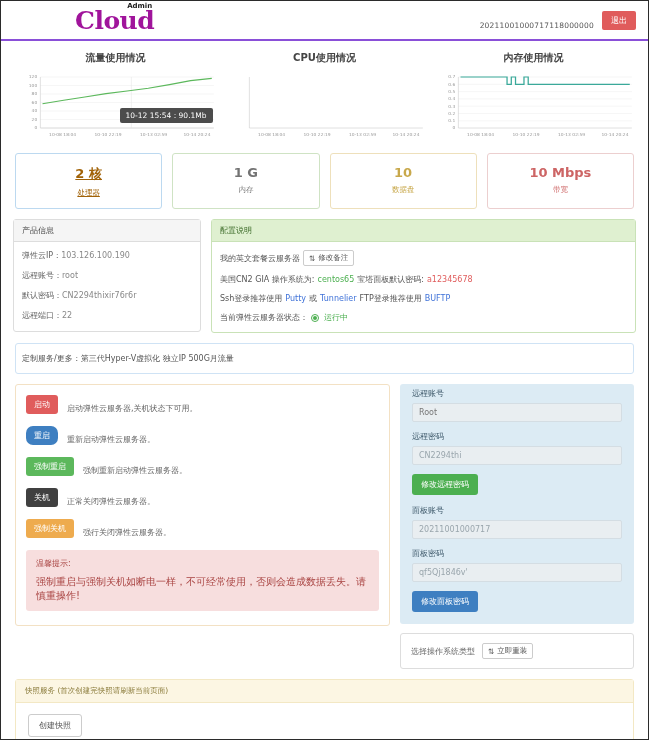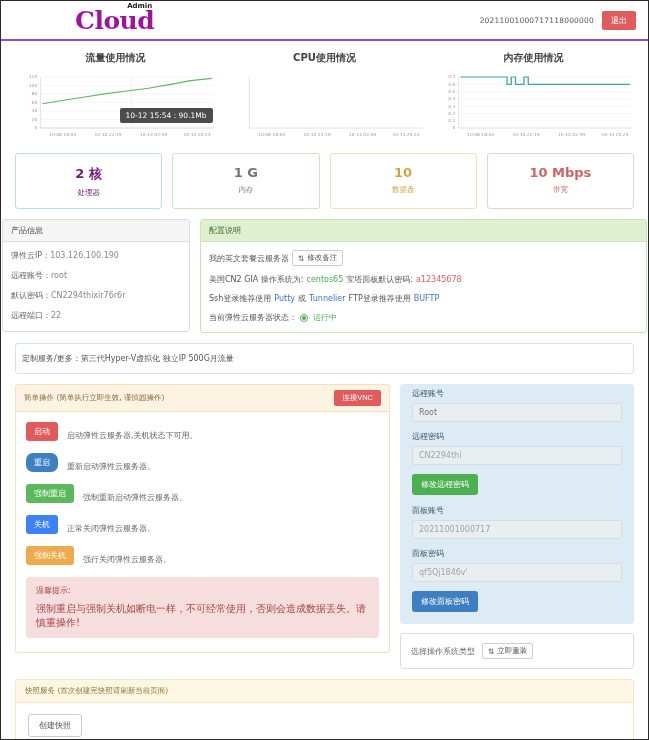--- a/index.html
+++ b/index.html
@@ -49,21 +49,21 @@
     top: -6px;
     right: 2px;
     font-size: 7px;
     font-weight: bold;
     color: #1a1a1a;
     letter-spacing: 0;
   }
   .header-right {
     margin-left: auto;
     display: flex;
-    align-items: center;
+    align-items: flex-end;
     gap: 8px;
   }
   .acct-no {
     font-size: 7.5px;
     color: #555;
     letter-spacing: 0.2px;
   }
   .btn-logout {
     background: #e05c5c;
     color: #fff;
@@ -118,33 +118,33 @@
     flex: 1;
     border: 1px solid #ddd;
     border-radius: 3px;
     padding: 11px 4px 10px 4px;
     text-align: center;
     background: #fff;
   }
   .stat-val { font-size: 13px; font-weight: bold; margin-bottom: 5px; }
   .stat-lbl { font-size: 7.5px; }
   .sc-blue   { border-color: #bcd9f0; }
-  .sc-blue .stat-val, .sc-blue .stat-lbl { color: #701a75; }
+  .sc-blue .stat-val, .sc-blue .stat-lbl { color: #a16207; text-decoration: underline; }
   .sc-green  { border-color: #cfe3c4; }
   .sc-green .stat-val, .sc-green .stat-lbl { color: #737373; }
   .sc-yellow { border-color: #eee0bb; }
   .sc-yellow .stat-val, .sc-yellow .stat-lbl { color: #c8a84b; }
   .sc-red    { border-color: #eccfcf; }
   .sc-red .stat-val, .sc-red .stat-lbl { color: #cd6565; }
 
   
   .panels-row {
     display: flex;
     gap: 10px;
-    padding: 0 1px;
+    padding: 0 12px;
     align-items: flex-start;
   }
   .panel {
     border: 1px solid #ddd;
     border-radius: 3px;
     background: #fff;
   }
   .panel-head {
     padding: 5px 8px;
     font-size: 8px;
@@ -264,21 +264,21 @@
     border-radius: 3px;
     font-size: 8px;
     padding: 4px 8px;
     min-width: 32px;
     cursor: pointer;
     white-space: nowrap;
   }
   .op-red    { background: #e05c5c; }
   .op-blue   { background: #3e7fc1; border-radius: 7px; }
   .op-green  { background: #5cb85c; }
-  .op-cyan   { background: #3b82f6; }
+  .op-cyan   { background: #404040; }
   .op-orange { background: #eeab4e; }
   .op-desc { font-size: 8px; color: #666; }
 
   .warn-box {
     background: #f7dede;
     border-radius: 3px;
     padding: 8px 10px;
     margin: 4px 0 10px 0;
   }
   .warn-title { font-size: 8px; color: #a94442; margin-bottom: 6px; }
@@ -535,24 +535,20 @@
         </div>
       </div>
     </div>
   </div>
 
   <div class="promo">定制服务/更多：第三代Hyper-V虚拟化 独立IP 500G月流量</div>
 
   <div class="ops-row">
 
     <div class="ops-panel">
-      <div class="ops-head">
-        <span>简单操作 (简单执行立即生效, 谨慎园操作)</span>
-        <button class="btn-vnc">连接VNC</button>
-      </div>
       <div class="ops-body">
         <div class="op-row">
           <button class="op-btn op-red">启动</button>
           <span class="op-desc">启动弹性云服务器,关机状态下可用。</span>
         </div>
         <div class="op-row">
           <button class="op-btn op-blue">重启</button>
           <span class="op-desc">重新启动弹性云服务器。</span>
         </div>
         <div class="op-row">

